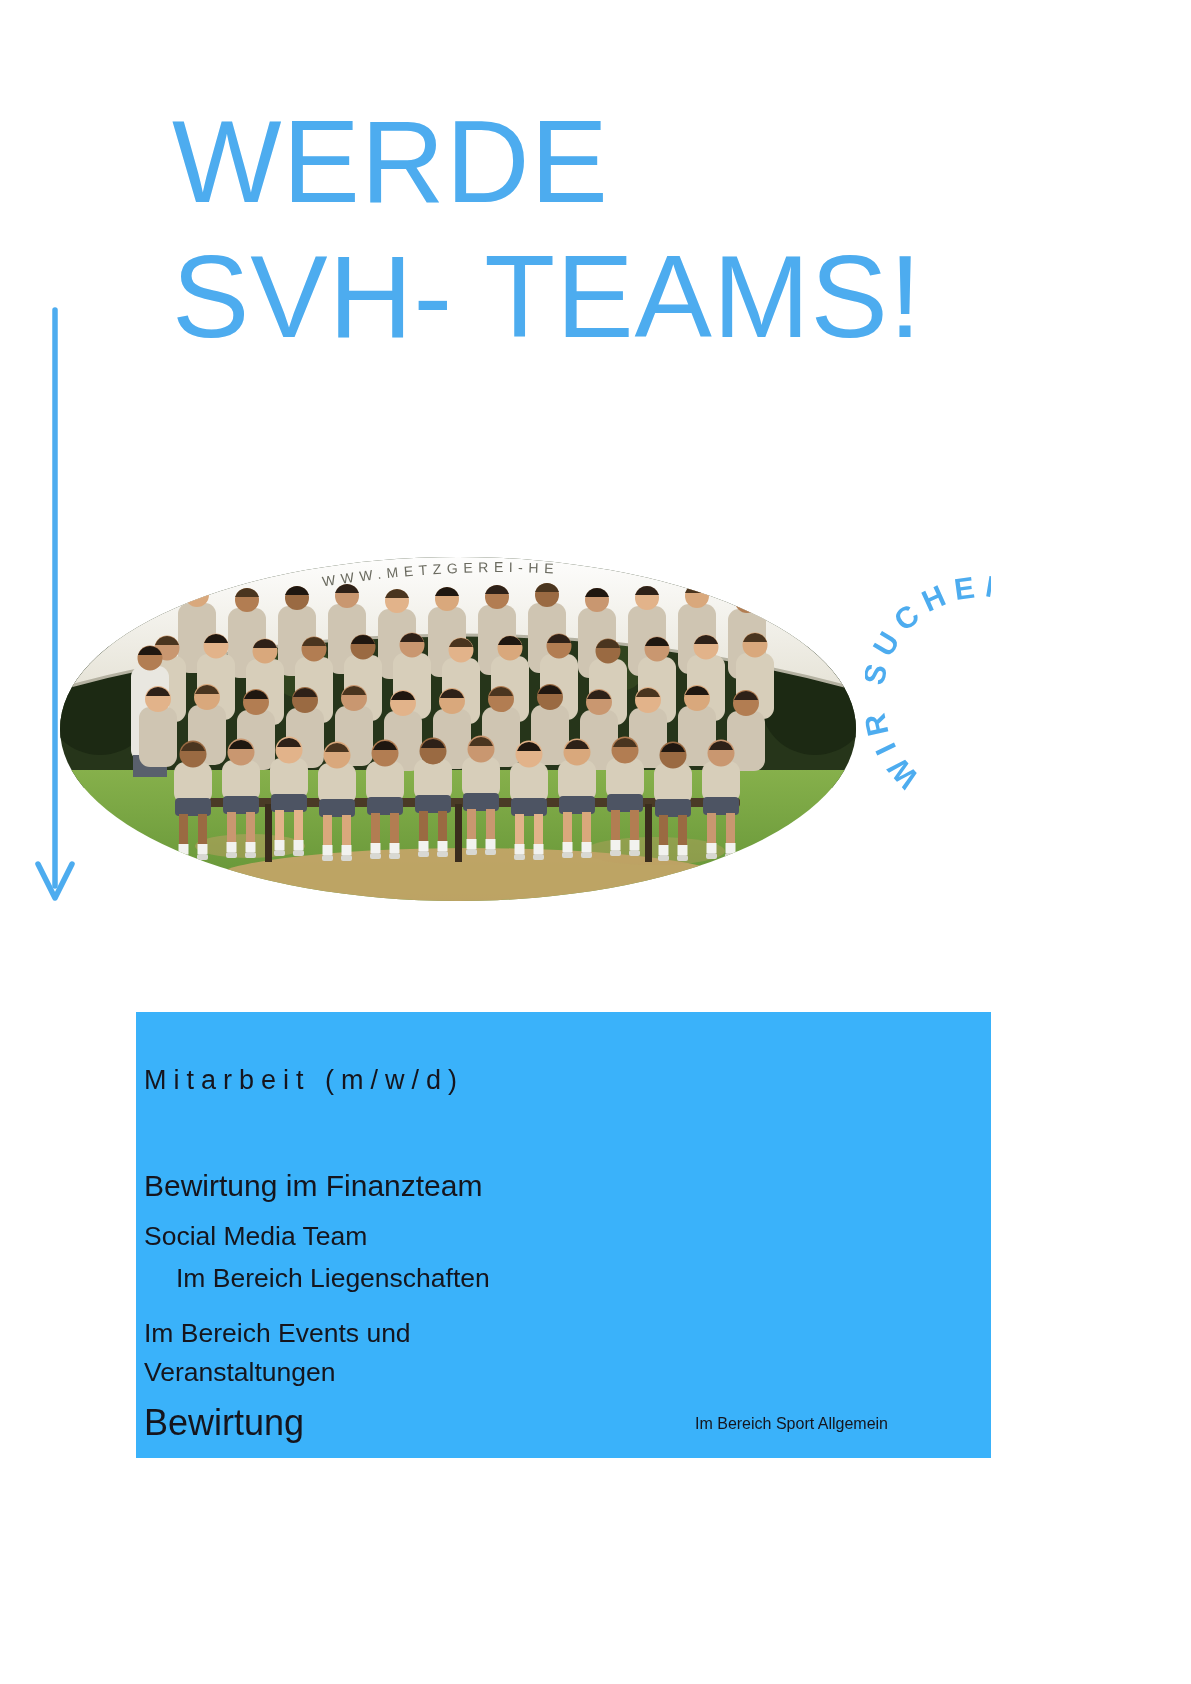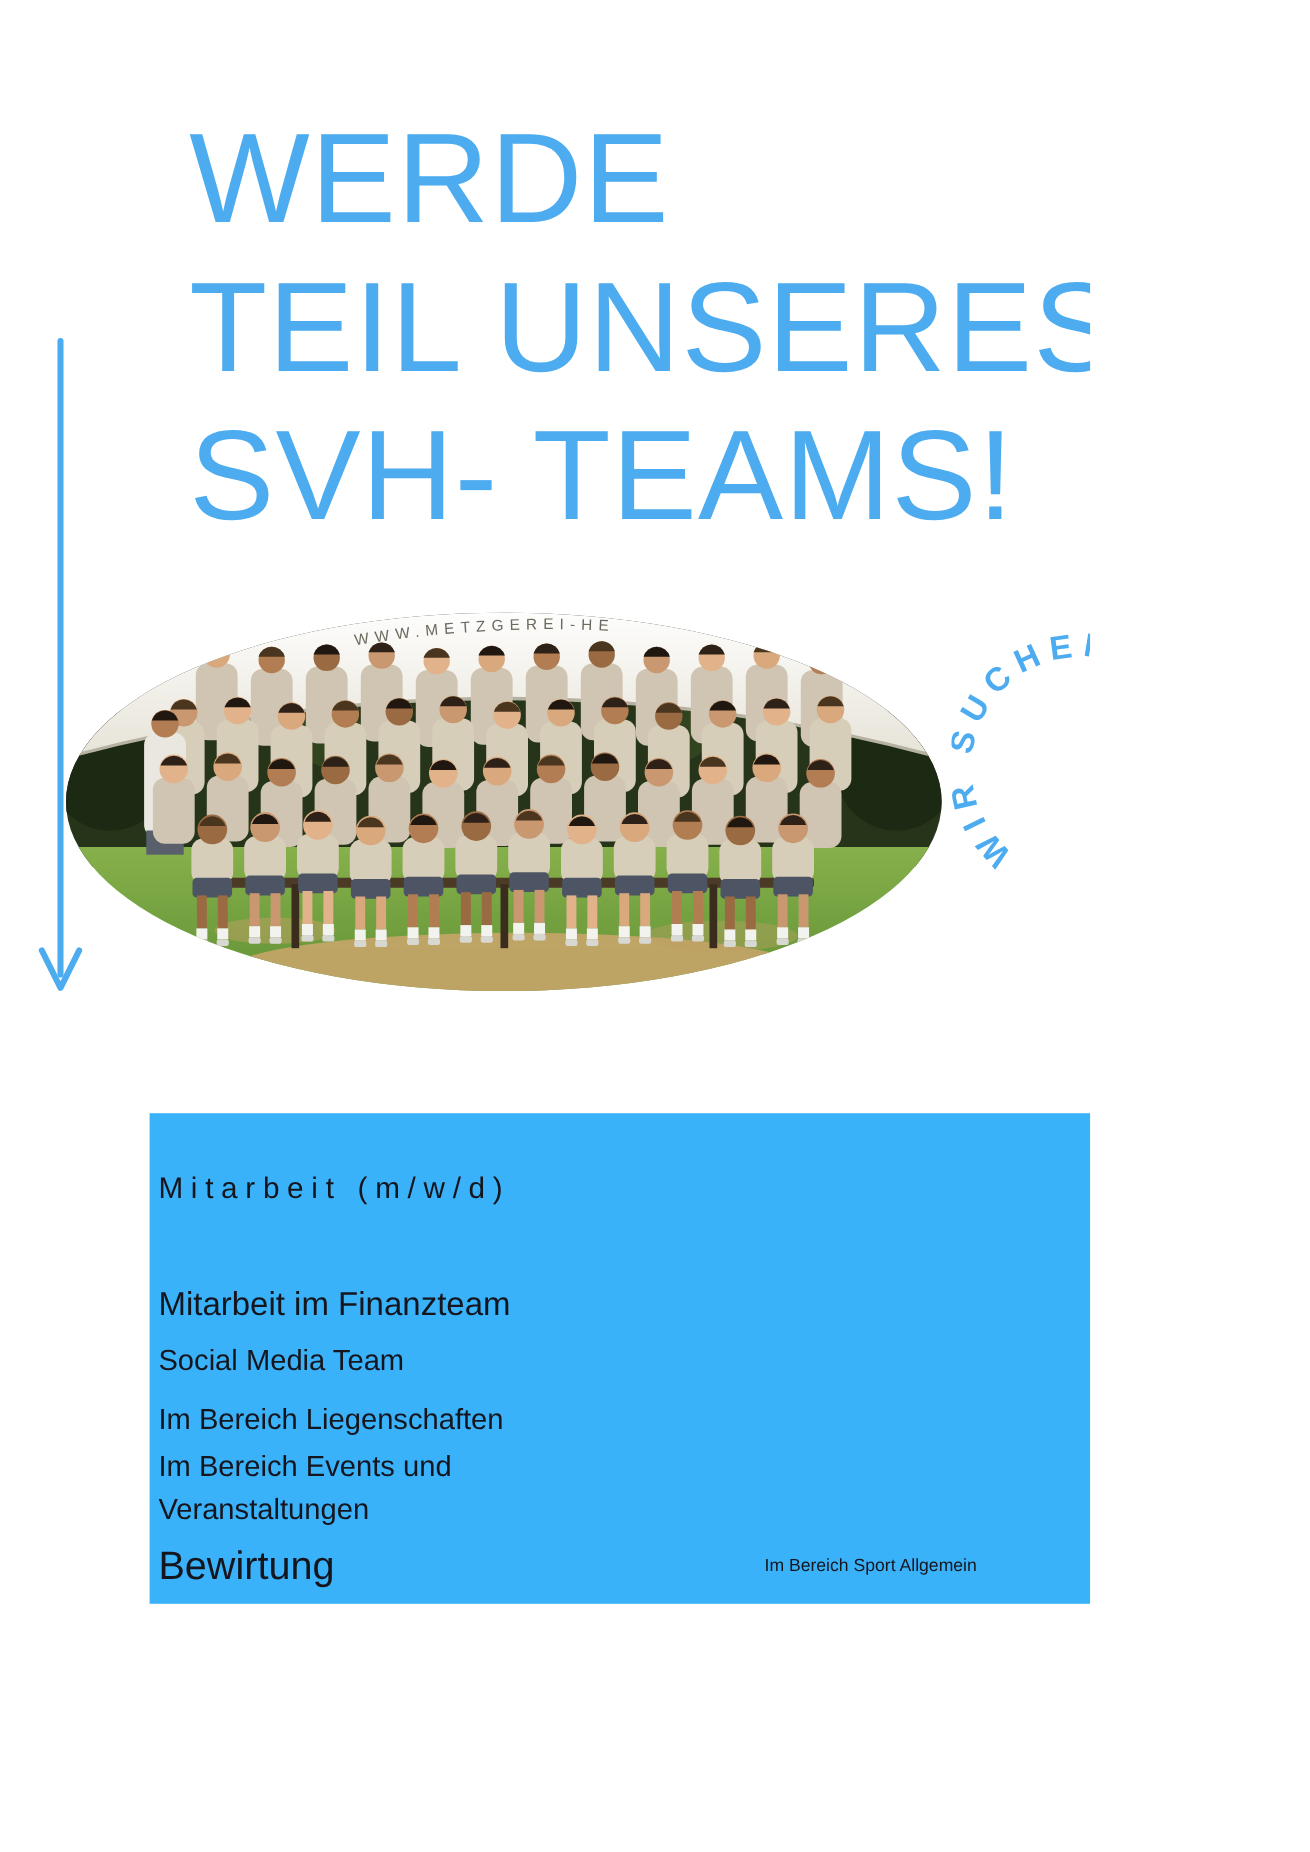--- a/index.html
+++ b/index.html
@@ -38,30 +38,29 @@
   }
   .offer{position:absolute;left:8px;white-space:nowrap;}
   .offer.large{font-size:30px;line-height:36px;font-weight:400;}
   .offer.medium{font-size:26.5px;line-height:32px;font-weight:400;}
   .offer.two-line{white-space:pre-line;line-height:38.5px;}
   .offer.bold{font-size:36px;line-height:34px;font-weight:500;}
   .offer-side{
     position:absolute;left:559px;top:398px;
     font-size:16px;line-height:28px;font-weight:400;white-space:nowrap;text-align:right;
   }
-  .o0{top:114px;} .o1{top:156px;} .o2{top:208px;} .o3{top:262px;} .o4{top:302px;} .o5{top:394px;}
+  .o0{top:114px;} .o1{top:156px;} .o2{top:208px;} .o3{top:250px;margin-left:32px;} .o4{top:302px;} .o5{top:394px;}
 </style>
 </head>
 <body>
 
 <div class="poster">
 
   <div class="headline">
     <div>WERDE</div>
-    <div>TEIL UNSERES</div>
     <div>SVH- TEAMS!</div>
   </div>
 
   <svg class="down-arrow" width="64" height="616" viewBox="0 0 64 616">
     <line x1="27" y1="12" x2="27" y2="588" stroke="#4dacef" stroke-width="5.5" stroke-linecap="round"></line>
     <polyline points="10,566 27,600 44,566" fill="none" stroke="#4dacef" stroke-width="5.5" stroke-linecap="round" stroke-linejoin="round"></polyline>
   </svg>
 
   <svg class="team-photo" width="805" height="362" viewBox="55 548 805 362">
     <defs>
@@ -451,21 +450,21 @@
     <defs>
       <path id="circlePath" d="M 56.3 205.7 A 100 100 0 1 1 57.2 206.4" fill="none"></path>
     </defs>
     <text fill="#4dacef">
       <textPath href="#circlePath" startOffset="0">WIR SUCHEN DICH!</textPath>
     </text>
   </svg>
 
   <div class="panel">
     <div class="panel-heading">Mitarbeit (m/w/d)</div>
-    <div class="offer large o1">Mitarbeit im Finanzteam</div>
+    <div class="offer large o1">Bewirtung im Finanzteam</div>
     <div class="offer medium o2">Social Media Team</div>
     <div class="offer medium o3">Im Bereich Liegenschaften</div>
     <div class="offer medium two-line o4">Im Bereich Events und
 Veranstaltungen</div>
     <div class="offer bold o5">Bewirtung</div>
     <div class="offer-side">Im Bereich Sport Allgemein</div>
   </div>
 
 </div>
 

